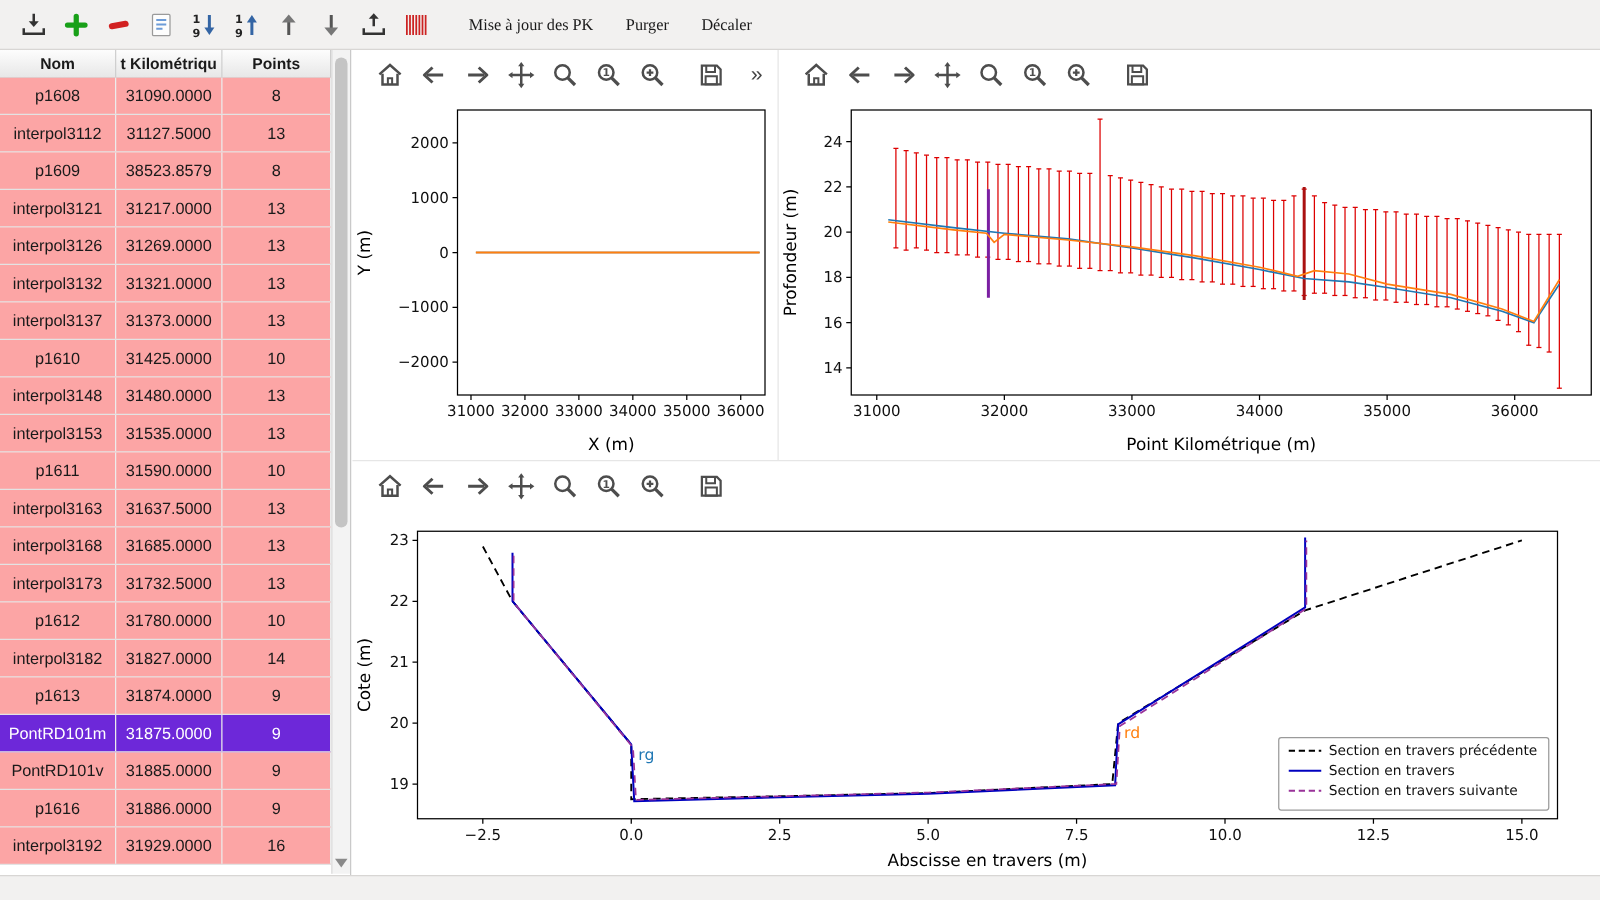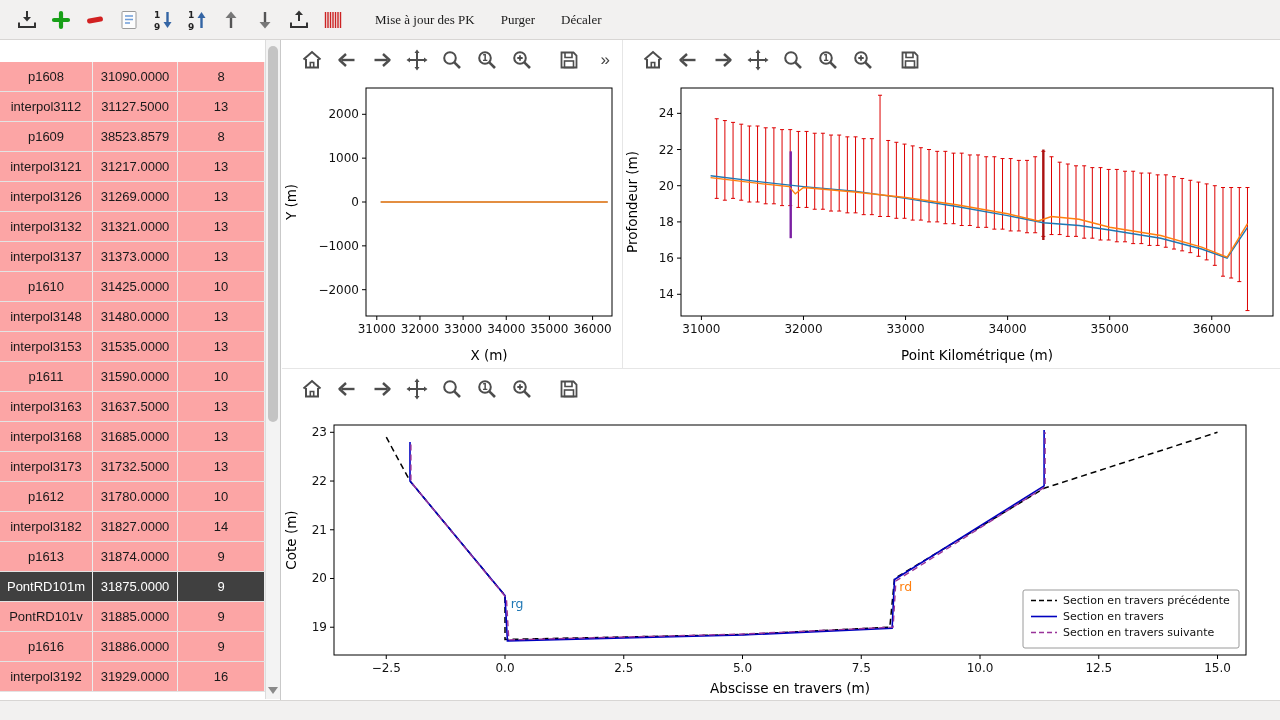--- a/index.html
+++ b/index.html
@@ -23,21 +23,21 @@
   .thead{display:grid;grid-template-columns:93px 85px 87px;height:22px;
          background:linear-gradient(#fdfdfd,#e7e7e7);border-bottom:1px solid #bdbdbd;
          font-weight:bold;font-size:12.5px;}
   .thead .hc{display:flex;align-items:center;justify-content:center;border-right:1px solid #cfcfcf;
              overflow:hidden;white-space:nowrap;}
   .tbody{position:absolute;top:22px;left:0;width:265px;height:632px;overflow:hidden;}
   .trow{display:grid;grid-template-columns:93px 85px 87px;height:30px;border-bottom:1px solid #e3e3e3;
         box-sizing:border-box;background:#fca5a5;cursor:default;}
   .trow .tc{display:flex;align-items:center;justify-content:center;border-right:1px solid #ececec;
             white-space:nowrap;overflow:hidden;}
-  .trow.selected{background:#404040;color:#fff;}
+  .trow.selected{background:#6d28d9;color:#fff;}
   .vscroll{position:absolute;top:0;right:0;width:15px;height:659px;background:#f3f3f3;
            border-left:1px solid #dcdcdc;box-sizing:border-box;}
   .vthumb{position:absolute;top:6px;left:2px;width:10px;height:376px;background:#c4c4c4;border-radius:5px;}
   .vdown{position:absolute;bottom:5px;left:2px;width:0;height:0;
          border-left:5px solid transparent;border-right:5px solid transparent;border-top:7px solid #8a8a8a;}
 
   
   .main{position:absolute;left:282px;top:40px;width:998px;height:660px;background:#fff;}
   .row-top{position:absolute;left:0;top:0;width:998px;height:328px;display:flex;}
   .chart-block{position:relative;height:328px;}
@@ -126,20 +126,25 @@
           <path d="M4.5 4v16M7 4v16M9.5 4v16M12 4v16M14.5 4v16M17 4v16M19.5 4v16" stroke="#cc2222" stroke-width="1.4"></path>
         </svg>
       </button>
     </span>
   <button class="menu-item">Mise à jour des PK</button>
   <button class="menu-item">Purger</button>
   <button class="menu-item">Décaler</button>
 </div>
 
 <div class="left-panel">
+  <div class="thead">
+    <div class="hc">Nom</div>
+    <div class="hc">t Kilométriqu</div>
+    <div class="hc">Points</div>
+  </div>
   <div class="tbody" id="table-body">
       <div class="trow">
         <div class="tc">p1608</div>
         <div class="tc">31090.0000</div>
         <div class="tc">8</div>
       </div>
       <div class="trow">
         <div class="tc">interpol3112</div>
         <div class="tc">31127.5000</div>
         <div class="tc">13</div>

